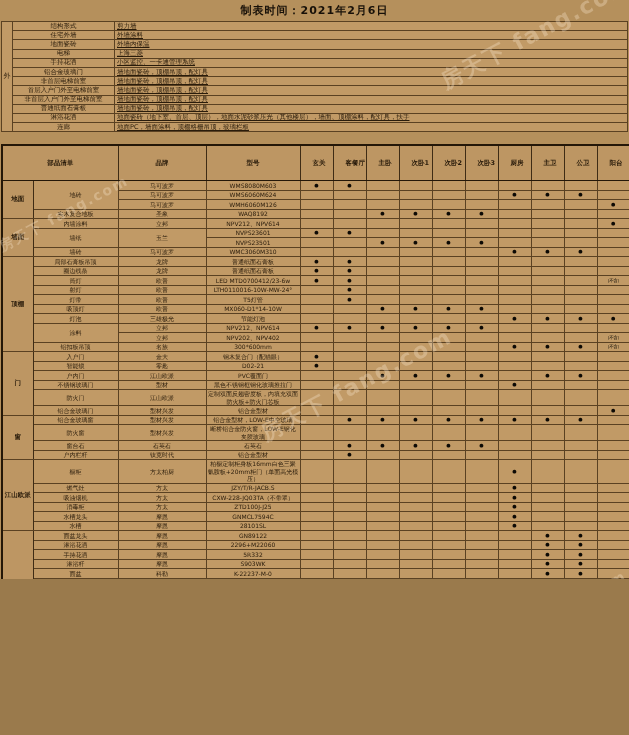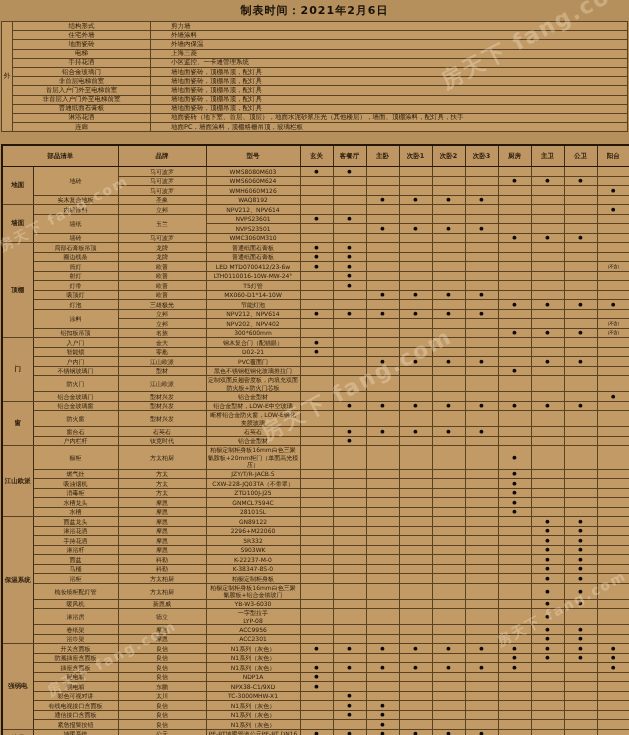--- a/index.html
+++ b/index.html
@@ -1,32 +1,32 @@
 <!DOCTYPE html>
 <html><head>
 <meta charset="utf-8">
 <style>
   html,body{margin:0;padding:0;background:#9a7a4c;}
-  .page{position:relative;width:629px;height:735px;background:#b5905c;
+  .page{position:relative;width:629px;height:579px;background:#b5905c;
         font-family:"DejaVu Sans",sans-serif;color:#2a1c0b;overflow:hidden;}
   .title{position:absolute;top:3px;left:0;right:0;text-align:center;
          font-size:11px;font-weight:bold;color:#171008;letter-spacing:1px;}
   table{border-collapse:collapse;table-layout:fixed;}
   
   .ov{position:absolute;top:21px;left:1px;width:627px;border:1.5px solid #241708;}
   .ov td{border:1px solid #5a4122;background:#c19a66;font-size:6.5px;height:8.2px;
-         line-height:7px;padding:0 20px;overflow:hidden;white-space:nowrap;}
+         line-height:7px;padding:0 2px;overflow:hidden;white-space:nowrap;}
   .ov td.spine{width:10px;text-align:center;padding:0;font-size:7px;}
   .ov td.lbl{width:97px;text-align:center;}
-  .ov td.val{text-align:left;}
+  .ov td.val{text-align:left;text-decoration:underline;}
   
   .spec{position:absolute;top:144px;left:1px;width:627px;border:2px solid #241708;}
   .spec th{font-size:6.5px;font-weight:bold;height:10px;line-height:9px;
            border:1px solid #3f2c15;border-bottom:1.5px solid #241708;
-           background:#bd9663;padding:5px;overflow:hidden;white-space:nowrap;}
+           background:#bd9663;padding:12px;overflow:hidden;white-space:nowrap;}
   .spec td{border:1px solid #5a4122;background:#c19a66;font-size:6px;line-height:7px;
            height:8.5px;padding:0 1px;text-align:center;overflow:hidden;}
   .spec td.cat{font-weight:bold;font-size:6.5px;background:#bd9663;border-right:1px solid #3f2c15;margin-left:48px;}
   .spec td.name{white-space:nowrap;}
   .spec td.brand{white-space:nowrap;}
   .spec td.model{white-space:pre-line;word-break:break-word;line-height:7.5px;}
   .spec td.room{font-size:5px;color:#0d0a05;padding:0;}
   .spec td.room.note{font-size:4.5px;letter-spacing:-0.5px;}
   .spec tr.sec-start td{border-top:1.5px solid #241708;}
   

